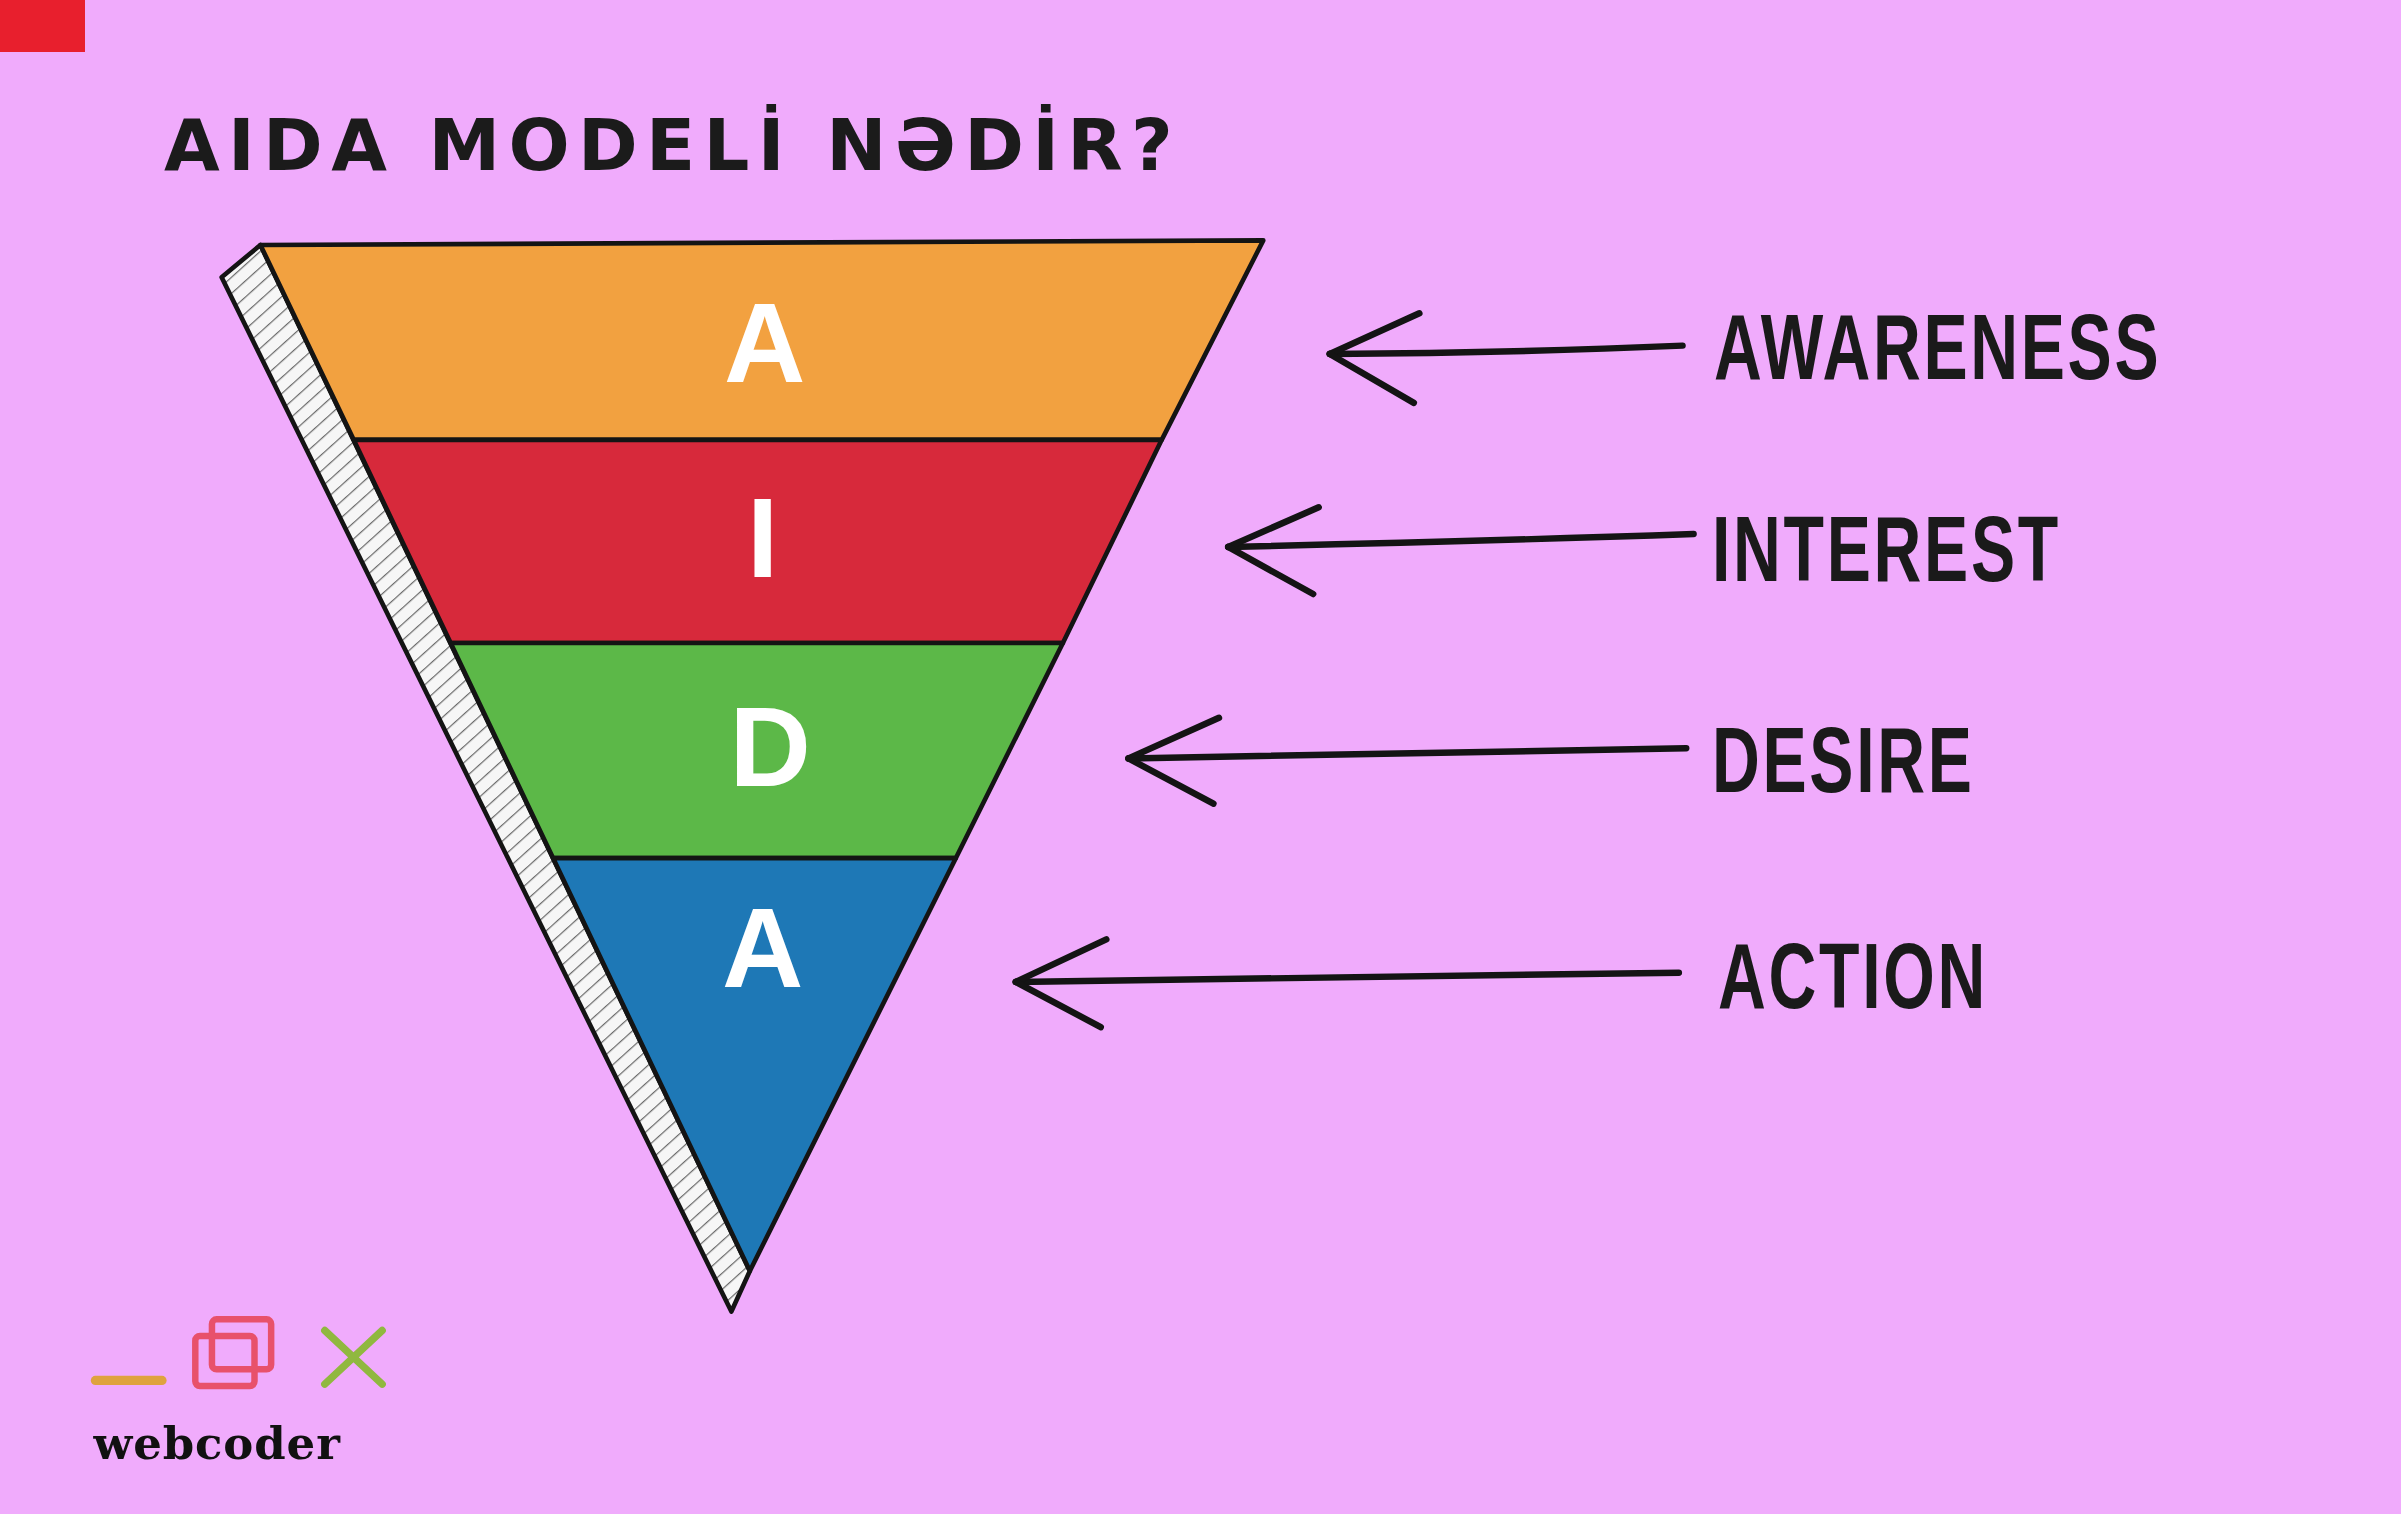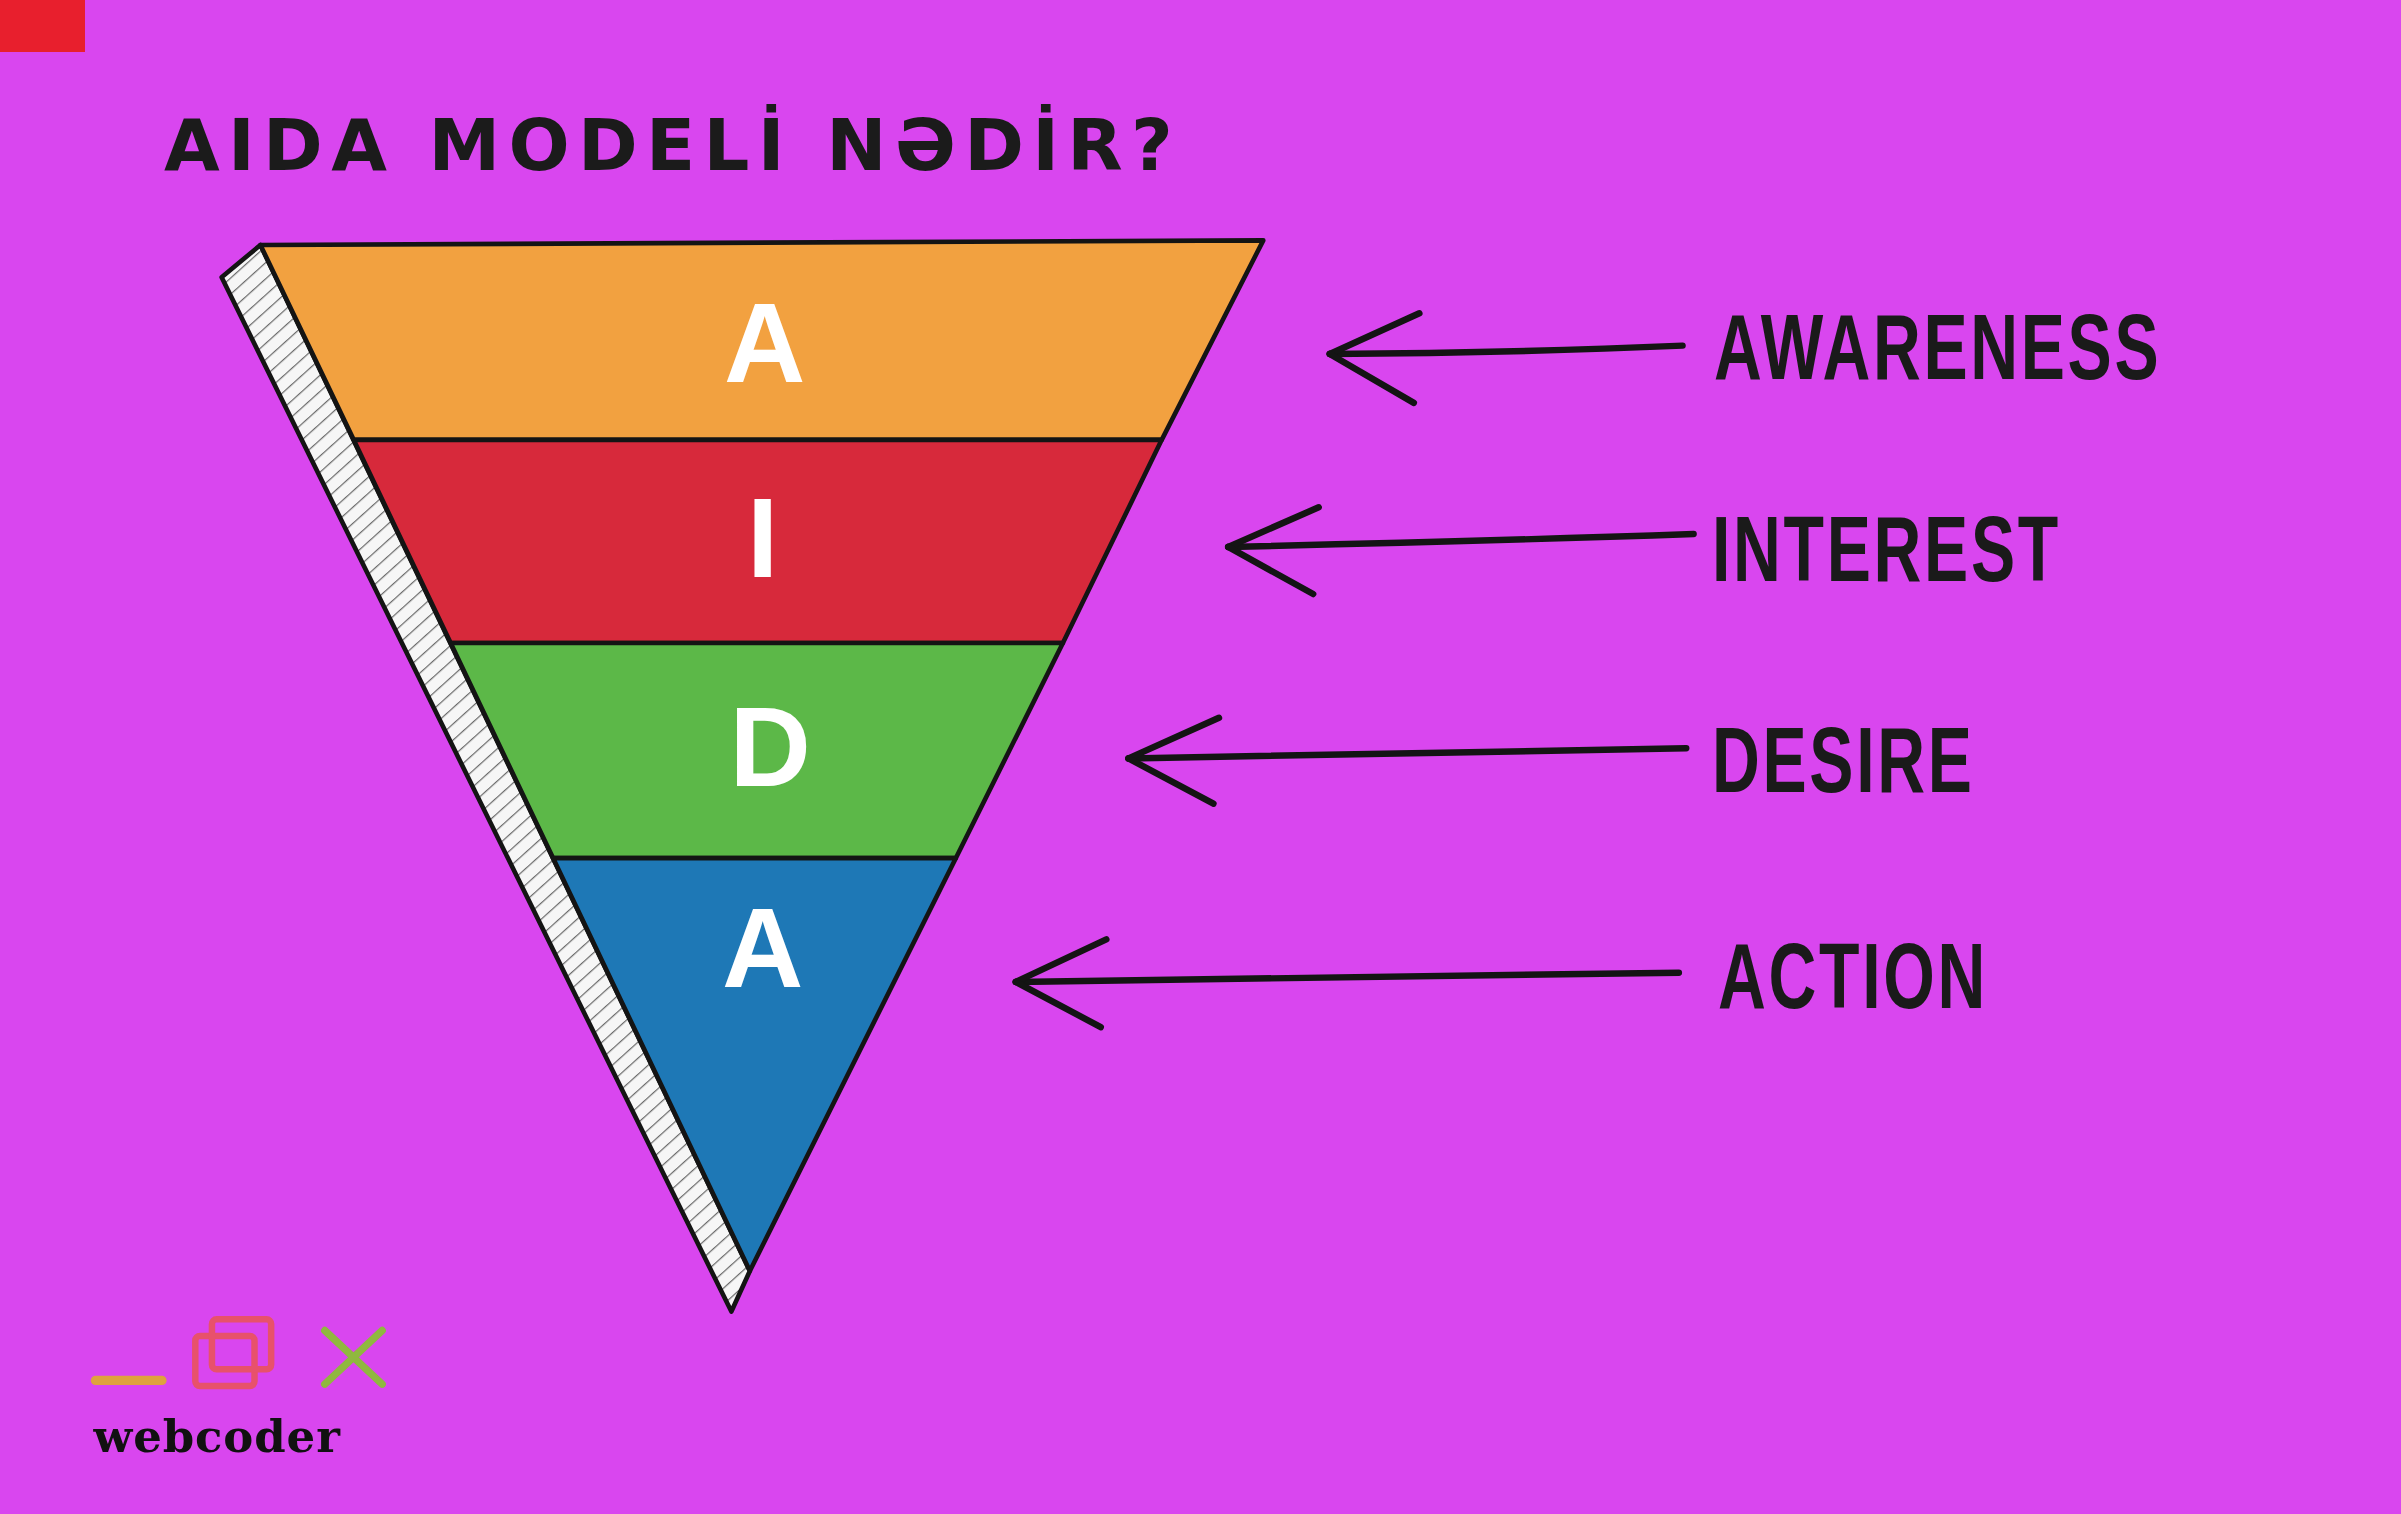--- a/index.html
+++ b/index.html
@@ -1,20 +1,20 @@
 <!DOCTYPE html>
 <html style="font-size:14.8px"><head>
 <meta charset="utf-8">
 <style>
   html, body { margin: 0; padding: 0; background: #ffffff; }
   .canvas {
     position: relative;
     width: 2401px;
     height: 1515px;
-    background: #d946ef;
+    background: #f0abfc;
     overflow: hidden;
     font-family: "Liberation Sans", sans-serif;
   }
 
   .corner-mark {
     position: absolute;
     left: 0; top: 0;
     width: 85px; height: 52px;
   }
 
@@ -74,21 +74,21 @@
     white-space: nowrap;
   }
 
   .logo {
     position: absolute;
     left: 88px; top: 1310px;
     width: 351px;
   }
   .logo-icons { width: 333px; height: 89px; display: block; }
   .logo-text {
-    margin-top: 11px;
+    margin-top: 18px;
     margin-left: 5.5px;
     font-family: "DejaVu Serif", serif;
     font-weight: 700;
     font-size: 45px;
     letter-spacing: 0.9px;
     color: #111111;
   }
 </style>
 </head>
 <body>

